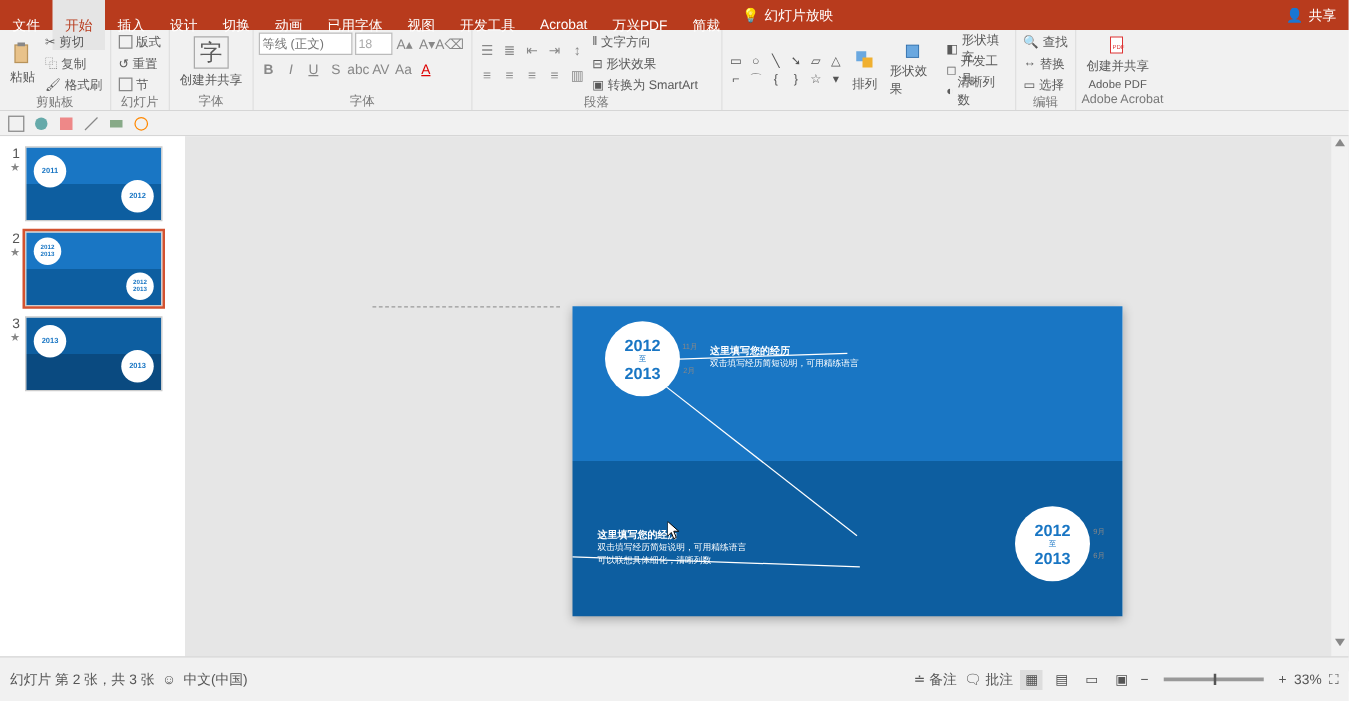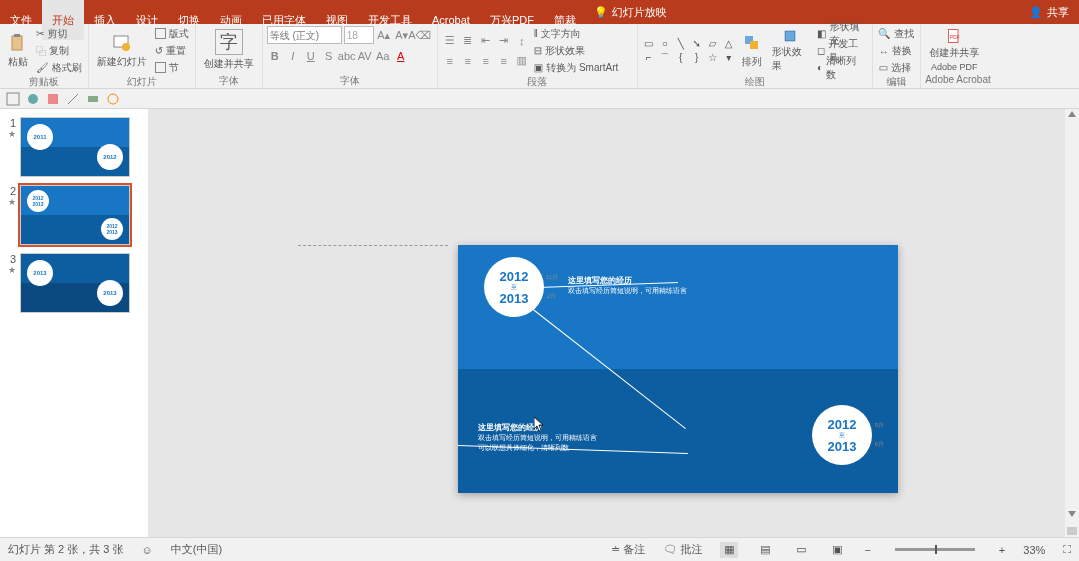--- a/index.html
+++ b/index.html
@@ -39,21 +39,21 @@
 .circ .y{font-size:13px;font-weight:bold;line-height:13px}
 .circ .m{font-size:6px;color:#888;position:absolute}
 .tcirc{position:absolute;width:26px;height:26px;border-radius:50%;background:#fff;display:flex;flex-direction:column;align-items:center;justify-content:center;font-size:6px;color:#1976C4;font-weight:bold}
 .txt{position:absolute;color:#fff;font-size:7px}
 .txt .t1{font-size:8px;font-weight:bold}
 .cursor{position:absolute;left:386px;top:308px;width:12px;height:16px;pointer-events:none}
 .scroll{position:absolute;right:0;top:0;width:14px;height:100%;background:#f1f1f1}
 .scroll .tr{position:absolute;top:2px;left:3px;width:0;height:0;border-left:4px solid transparent;border-right:4px solid transparent;border-bottom:6px solid #888}
 .scroll .br{position:absolute;bottom:20px;left:3px;width:0;height:0;border-left:4px solid transparent;border-right:4px solid transparent;border-top:6px solid #888}
 .scroll .b1{position:absolute;bottom:2px;width:10px;height:8px;left:2px;background:#ccc}
-.statusbar{position:absolute;bottom:0;left:0;right:0;height:24px;background:#F1F1F1;border-top:1px solid #d6d6d6;display:flex;align-items:center;font-size:11px;color:#555;padding:0 8px;gap:18px}
+.statusbar{position:absolute;bottom:0;left:0;right:0;height:36px;background:#F1F1F1;border-top:1px solid #d6d6d6;display:flex;align-items:center;font-size:11px;color:#555;padding:0 8px;gap:6px}
 .statusbar .sp{flex:1}
 .vbtn{width:18px;height:16px;border:1px solid transparent;cursor:pointer;display:flex;align-items:center;justify-content:center}
 .vbtn.act{background:#ddd}
 .zslider{width:80px;height:3px;background:#999;position:relative;margin:0 6px}
 .zslider::before{content:"";position:absolute;left:50%;top:-3px;width:2px;height:9px;background:#555}
 .shapes-grid{display:grid;grid-template-columns:repeat(6,14px);gap:2px}
 .shapes-grid span{width:14px;height:12px;display:flex;align-items:center;justify-content:center;color:#555}
 .dline{position:absolute;background:#fff;height:1px;transform-origin:left center}
 .collapse{position:absolute;right:4px;bottom:2px;cursor:pointer;color:#888}
 </style>
@@ -108,27 +108,20 @@
             <span>🖌</span>
             <span>格式刷</span>
           </div>
       </div>
     </div>
     <div class="group-label">剪贴板</div>
   </div>
 
   <div class="group">
     <div class="group-body">
-      <div class="bigbtn">
-        <svg class="ic" viewBox="0 0 20 20">
-            <rect x="2" y="3" width="14" height="11" fill="#fff" stroke="#888"></rect>
-            <circle cx="14" cy="14" r="4" fill="#f0b030"></circle>
-          </svg>
-        <span>新建幻灯片</span>
-      </div>
       <div class="col">
         <div class="smbtn">
             <span class="sq"></span>
             <span>版式</span>
           </div>
         <div class="smbtn">
             <span>↺</span>
             <span>重置</span>
           </div>
         <div class="smbtn">
@@ -254,21 +247,20 @@
         <div class="smbtn">
             <span>◻</span>
             <span>开发工具</span>
           </div>
         <div class="smbtn">
             <span>◐</span>
             <span>清晰列数</span>
           </div>
       </div>
     </div>
-    <div class="group-label">绘图</div>
   </div>
 
   <div class="group">
     <div class="group-body">
       <div class="col">
         <div class="smbtn">
             <span>🔍</span>
             <span>查找</span>
           </div>
         <div class="smbtn">

